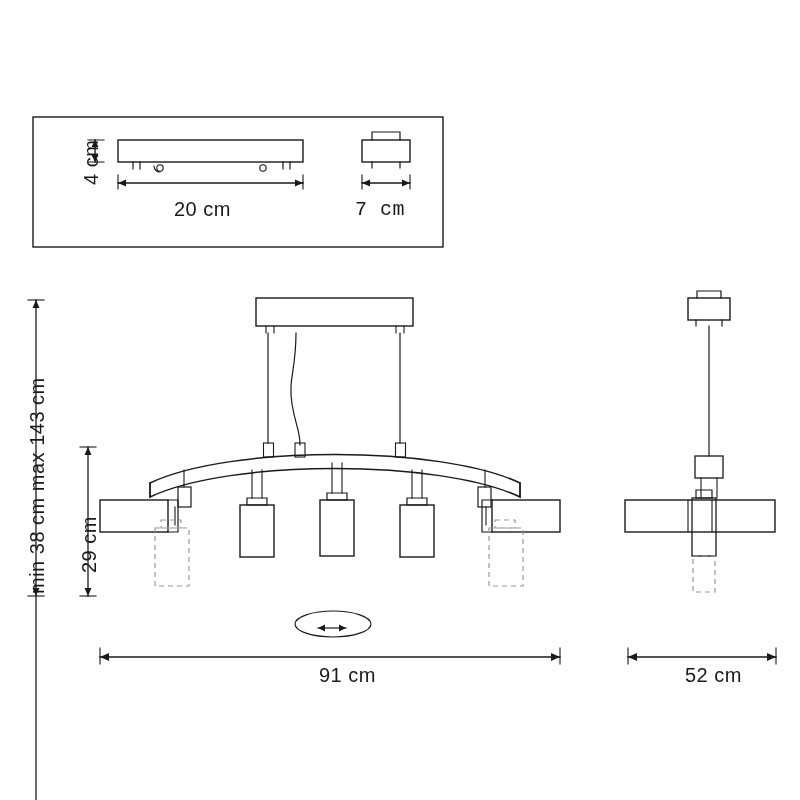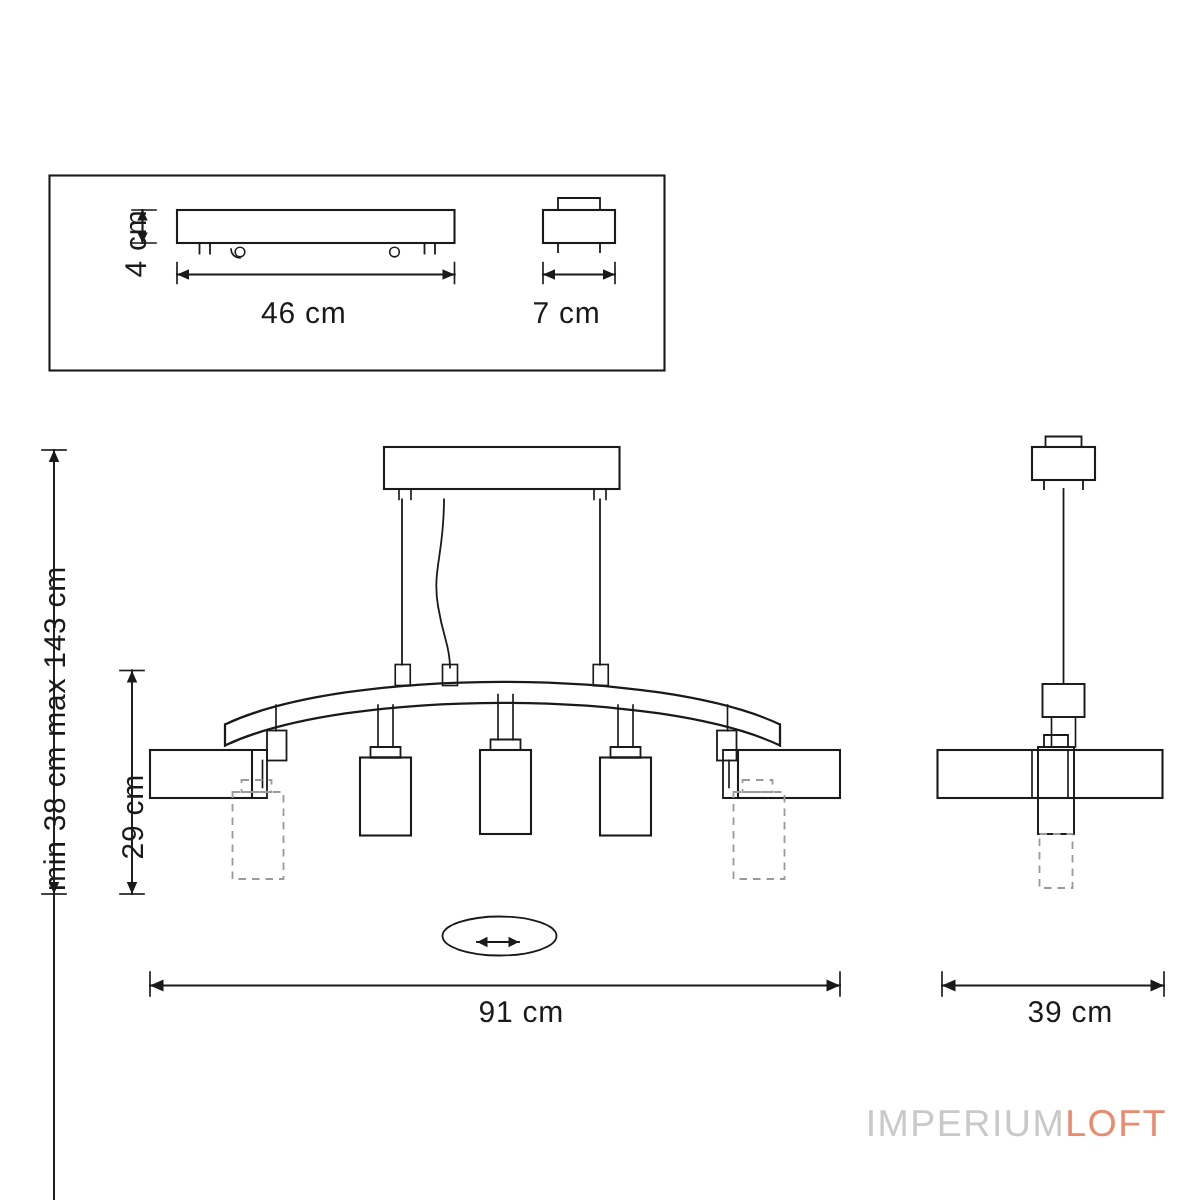--- a/index.html
+++ b/index.html
@@ -180,29 +180,26 @@
 
       <path d="M628 657 l148 0"></path>
       <path d="M628 657 l9 -4 l0 8 z" fill="#1a1a1a" stroke="none"></path>
       <path d="M776 657 l-9 -4 l0 8 z" fill="#1a1a1a" stroke="none"></path>
       <path d="M628 648 l0 16 M776 648 l0 16" stroke-width="1.1"></path>
     </g>
   </svg>
 
   <div class="lbl dim-label vert" style="left:80px; top:185px;">4 cm</div>
 
-  <div class="lbl dim-label" style="left:174px; top:198px;">46 cm</div>
-
-  <div class="lbl dim-label" style="left:355px; top:198px;">7 cm</div>
+  <div class="lbl dim-label" style="left:174px; top:198px;">20 cm</div>
+
+  <div class="lbl dim-label" style="left:355px; top:198px;font-family:Liberation Mono, monospace;">7 cm</div>
 
   <div class="lbl dim-label vert" style="left:26px; top:594px;">min 38 cm max 143 cm</div>
 
   <div class="lbl dim-label vert" style="left:78px; top:573px;">29 cm</div>
 
   <div class="lbl dim-label" style="left:319px; top:664px;">91 cm</div>
 
-  <div class="lbl dim-label" style="left:685px; top:664px;">39 cm</div>
-
-  <div class="brandwrap">
-    <span class="brand-a">IMPERIUM</span><span class="brand-b">LOFT</span>
-  </div>
+  <div class="lbl dim-label" style="left:685px; top:664px;">52 cm</div>
+
 
 </div>
 
 </body></html>

